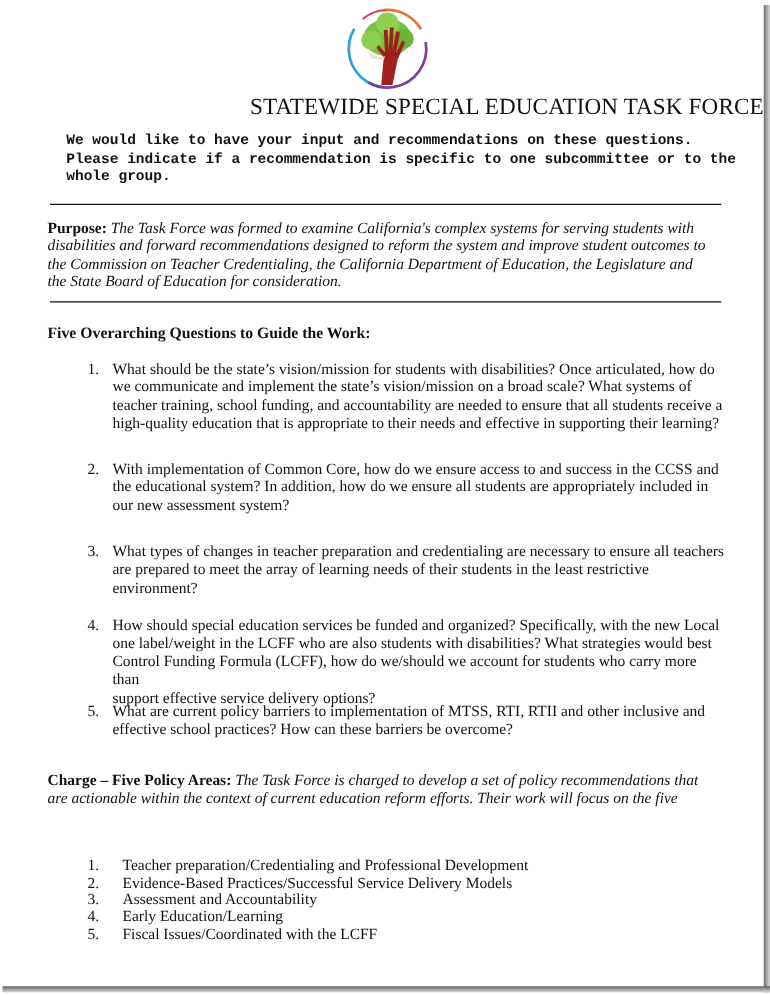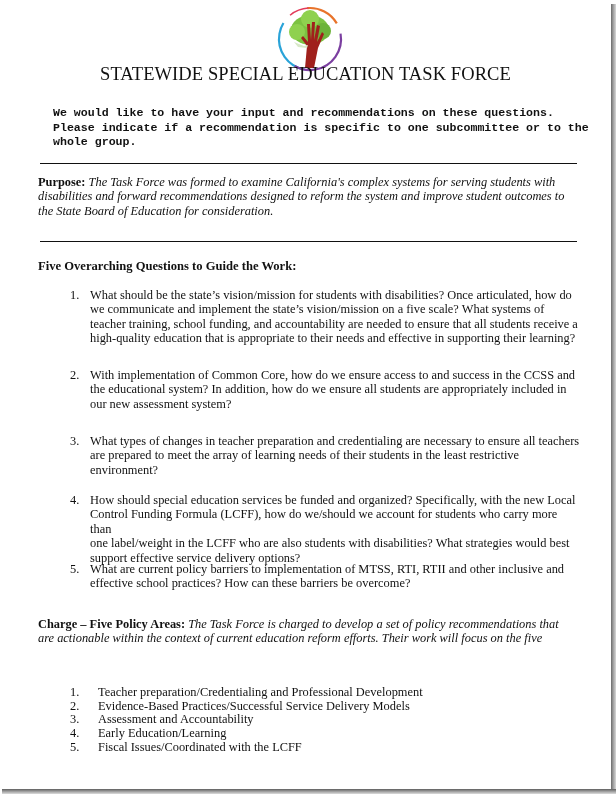--- a/index.html
+++ b/index.html
@@ -3,21 +3,21 @@
 <meta charset="utf-8">
 <style>
   html, body { margin:0; padding:0; background:#ffffff; }
   body { width:616px; height:796px; position:relative; overflow:hidden; font-family:"Liberation Serif", serif; color:#111; }
   .page { position:absolute; left:0; top:0; width:611px; height:789px; background:#fff; }
   .shadow-right { position:absolute; left:611px; top:4px; width:5px; height:790px;
     background:linear-gradient(to right,#6a6a6a,#9a9a9a 40%,#d8d8d8); }
   .shadow-bottom { position:absolute; left:2px; top:789px; width:614px; height:5px;
     background:linear-gradient(to bottom,#5e5e5e,#9a9a9a 45%,#dcdcdc); }
   .logo { position:absolute; left:274px; top:2px; width:72px; height:72px; }
-  .title { position:absolute; left:0; top:64px; width:611px; text-align:center; font-size:18.5px; letter-spacing:0.1px; }
+  .title { position:absolute; left:0; top:76px; width:611px; text-align:right; font-size:18.5px; letter-spacing:0.1px; }
   .intro { position:absolute; left:53px; top:106px; width:540px; font-family:"Liberation Mono", monospace; font-weight:bold; font-size:11.6px; line-height:14.5px; }
   .intro div { white-space:nowrap; }
   .hr { position:absolute; left:40px; width:537px; height:0; border-top:1.3px solid #111; }
   .para { position:absolute; left:38px; width:535px; font-size:12.4px; line-height:14.3px; }
   .para b { font-style:normal; }
   .para .it { font-style:italic; }
   .heading { position:absolute; left:38px; top:259px; font-size:12.6px; font-weight:bold; }
   .qlist { position:absolute; left:70px; width:510px; font-size:12.4px; line-height:14.4px; }
   .qitem { position:absolute; left:0; width:510px; }
   .qnum { position:absolute; left:0; top:0; width:18px; }
@@ -51,33 +51,34 @@
     <div>We would like to have your input and recommendations on these questions.</div>
     <div>Please indicate if a recommendation is specific to one subcommittee or to the</div>
     <div>whole group.</div>
   </div>
 
   <div class="hr" style="top:163px;"></div>
 
   <div class="para" style="top:175px;">
     <div><b>Purpose:</b><span class="it"> The Task Force was formed to examine California's complex systems for serving students with</span></div>
     <div class="it">disabilities and forward recommendations designed to reform the system and improve student outcomes to</div>
+    <div class="it">the Commission on Teacher Credentialing, the California Department of Education, the Legislature and</div>
     <div class="it">the State Board of Education for consideration.</div>
   </div>
 
   <div class="hr" style="top:241px;"></div>
 
   <div class="heading">Five Overarching Questions to Guide the Work:</div>
 
   <div class="qlist" style="top:288px;">
     <div class="qitem" style="top:0px;">
       <span class="qnum">1.</span>
       <span class="qtext">
         <div>What should be the state’s vision/mission for students with disabilities? Once articulated, how do</div>
-        <div>we communicate and implement the state’s vision/mission on a five scale? What systems of</div>
+        <div>we communicate and implement the state’s vision/mission on a broad scale? What systems of</div>
         <div>teacher training, school funding, and accountability are needed to ensure that all students receive a</div>
         <div>high-quality education that is appropriate to their needs and effective in supporting their learning?</div>
       </span>
     </div>
     <div class="qitem" style="top:80px;">
       <span class="qnum">2.</span>
       <span class="qtext">
         <div>With implementation of Common Core, how do we ensure access to and success in the CCSS and</div>
         <div>the educational system? In addition, how do we ensure all students are appropriately included in</div>
         <div>our new assessment system?</div>
@@ -88,22 +89,22 @@
       <span class="qtext">
         <div>What types of changes in teacher preparation and credentialing are necessary to ensure all teachers</div>
         <div>are prepared to meet the array of learning needs of their students in the least restrictive</div>
         <div>environment?</div>
       </span>
     </div>
     <div class="qitem" style="top:205px;">
       <span class="qnum">4.</span>
       <span class="qtext">
         <div>How should special education services be funded and organized?  Specifically, with the new Local</div>
+        <div>one label/weight in the LCFF who are also students with disabilities?  What strategies would best</div>
         <div>Control Funding Formula (LCFF), how do we/should we account for students who carry more than</div>
-        <div>one label/weight in the LCFF who are also students with disabilities?  What strategies would best</div>
         <div>support effective service delivery options?</div>
       </span>
     </div>
     <div class="qitem" style="top:274px;">
       <span class="qnum">5.</span>
       <span class="qtext">
         <div>What are current policy barriers to implementation of MTSS, RTI, RTII and other inclusive and</div>
         <div>effective school practices? How can these barriers be overcome?</div>
       </span>
     </div>

